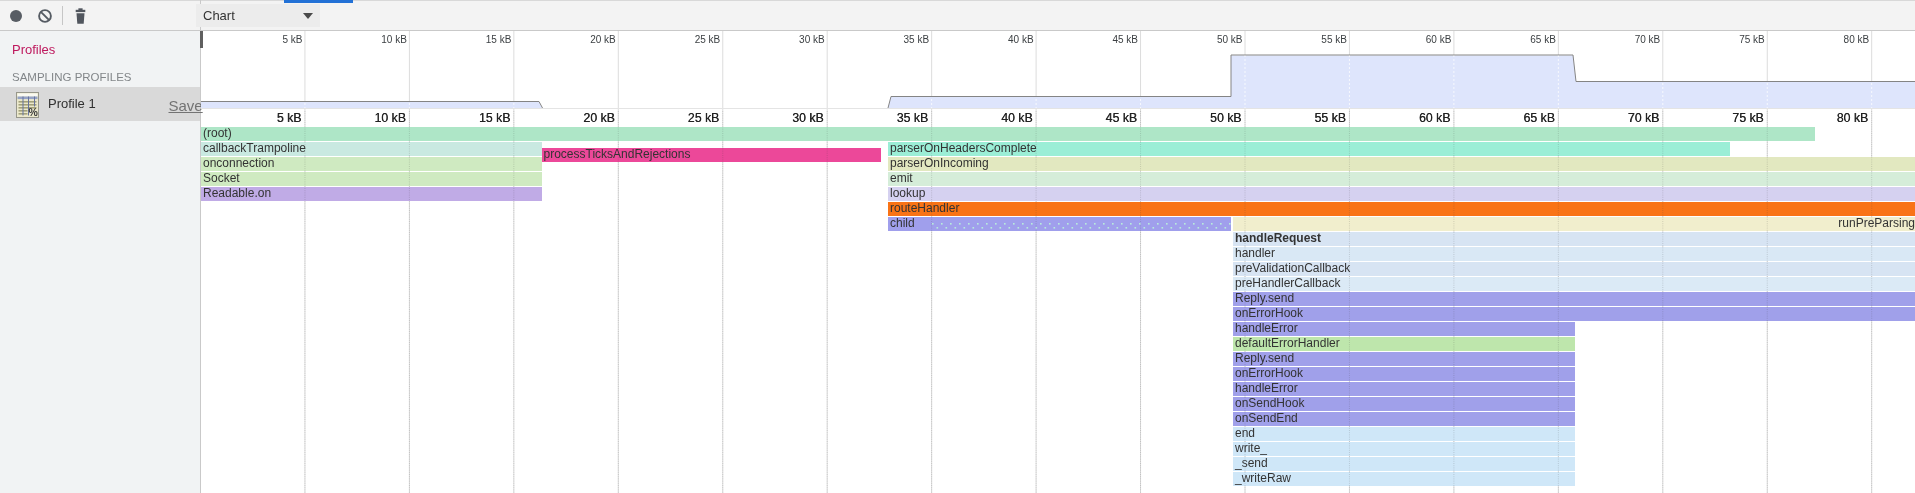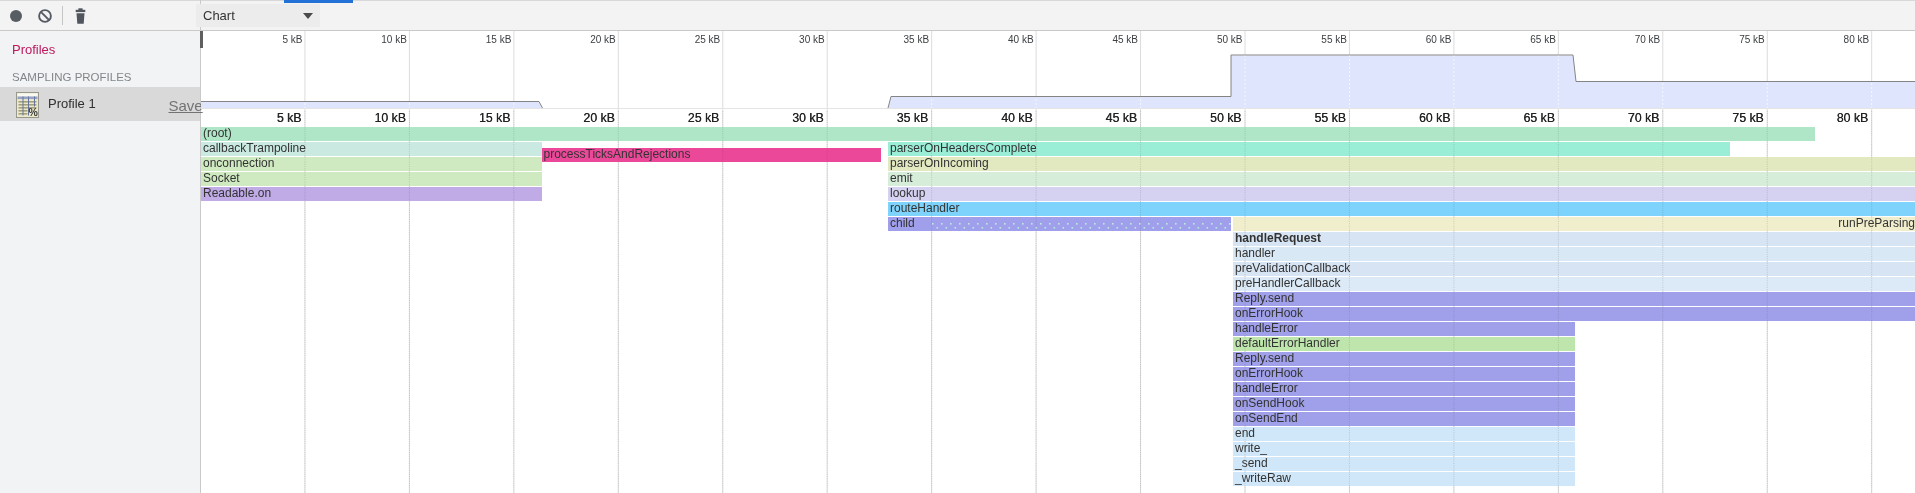--- a/index.html
+++ b/index.html
@@ -189,21 +189,21 @@
     <div class="bar" style="left: 201px; top: 127px; width: 1614px; background: rgb(174, 230, 199);">(root)</div>
     <div class="bar" style="left: 201px; top: 142px; width: 340.5px; background: rgb(201, 233, 225);">callbackTrampoline</div>
     <div class="bar" style="left: 541.5px; top: 142px; width: 339px; background: #ec4899; margin-top: 6px;">processTicksAndRejections</div>
     <div class="bar" style="left: 888px; top: 142px; width: 842px; background: rgb(155, 238, 214);">parserOnHeadersComplete</div>
     <div class="bar" style="left: 201px; top: 157px; width: 340.5px; background: rgb(207, 234, 193);">onconnection</div>
     <div class="bar" style="left: 888px; top: 157px; width: 1027px; background: rgb(226, 232, 192);">parserOnIncoming</div>
     <div class="bar" style="left: 201px; top: 172px; width: 340.5px; background: rgb(207, 234, 193);">Socket</div>
     <div class="bar" style="left: 888px; top: 172px; width: 1027px; background: rgb(213, 237, 217);">emit</div>
     <div class="bar" style="left: 201px; top: 187px; width: 340.5px; background: rgb(192, 171, 230);">Readable.on</div>
     <div class="bar" style="left: 888px; top: 187px; width: 1027px; background: rgb(213, 209, 240);">lookup</div>
-    <div class="bar" style="left: 888px; top: 202px; width: 1027px; background: #7dd3fc;">routeHandler</div>
+    <div class="bar" style="left: 888px; top: 202px; width: 1027px; background: #f97316;">routeHandler</div>
     <div class="bar" style="left: 888px; top: 217px; width: 343px; background: rgb(160, 159, 236);">child</div>
     <div class="bar" style="left: 1233px; top: 217px; width: 682px; background: rgb(241, 238, 205); text-align: right;">runPreParsing</div>
     <div class="bar" style="left: 1233px; top: 232px; width: 682px; background: rgb(215, 228, 243); font-weight: bold;">handleRequest</div>
     <div class="bar" style="left: 1233px; top: 247px; width: 682px; background: rgb(217, 232, 245);">handler</div>
     <div class="bar" style="left: 1233px; top: 262px; width: 682px; background: rgb(215, 228, 243);">preValidationCallback</div>
     <div class="bar" style="left: 1233px; top: 277px; width: 682px; background: rgb(219, 234, 246);">preHandlerCallback</div>
     <div class="bar" style="left: 1233px; top: 292px; width: 682px; background: rgb(160, 160, 234);">Reply.send</div>
     <div class="bar" style="left: 1233px; top: 307px; width: 682px; background: rgb(160, 160, 234);">onErrorHook</div>
     <div class="bar" style="left: 1233px; top: 322px; width: 342px; background: rgb(160, 160, 234);">handleError</div>
     <div class="bar" style="left: 1233px; top: 337px; width: 342px; background: rgb(190, 230, 172);">defaultErrorHandler</div>

